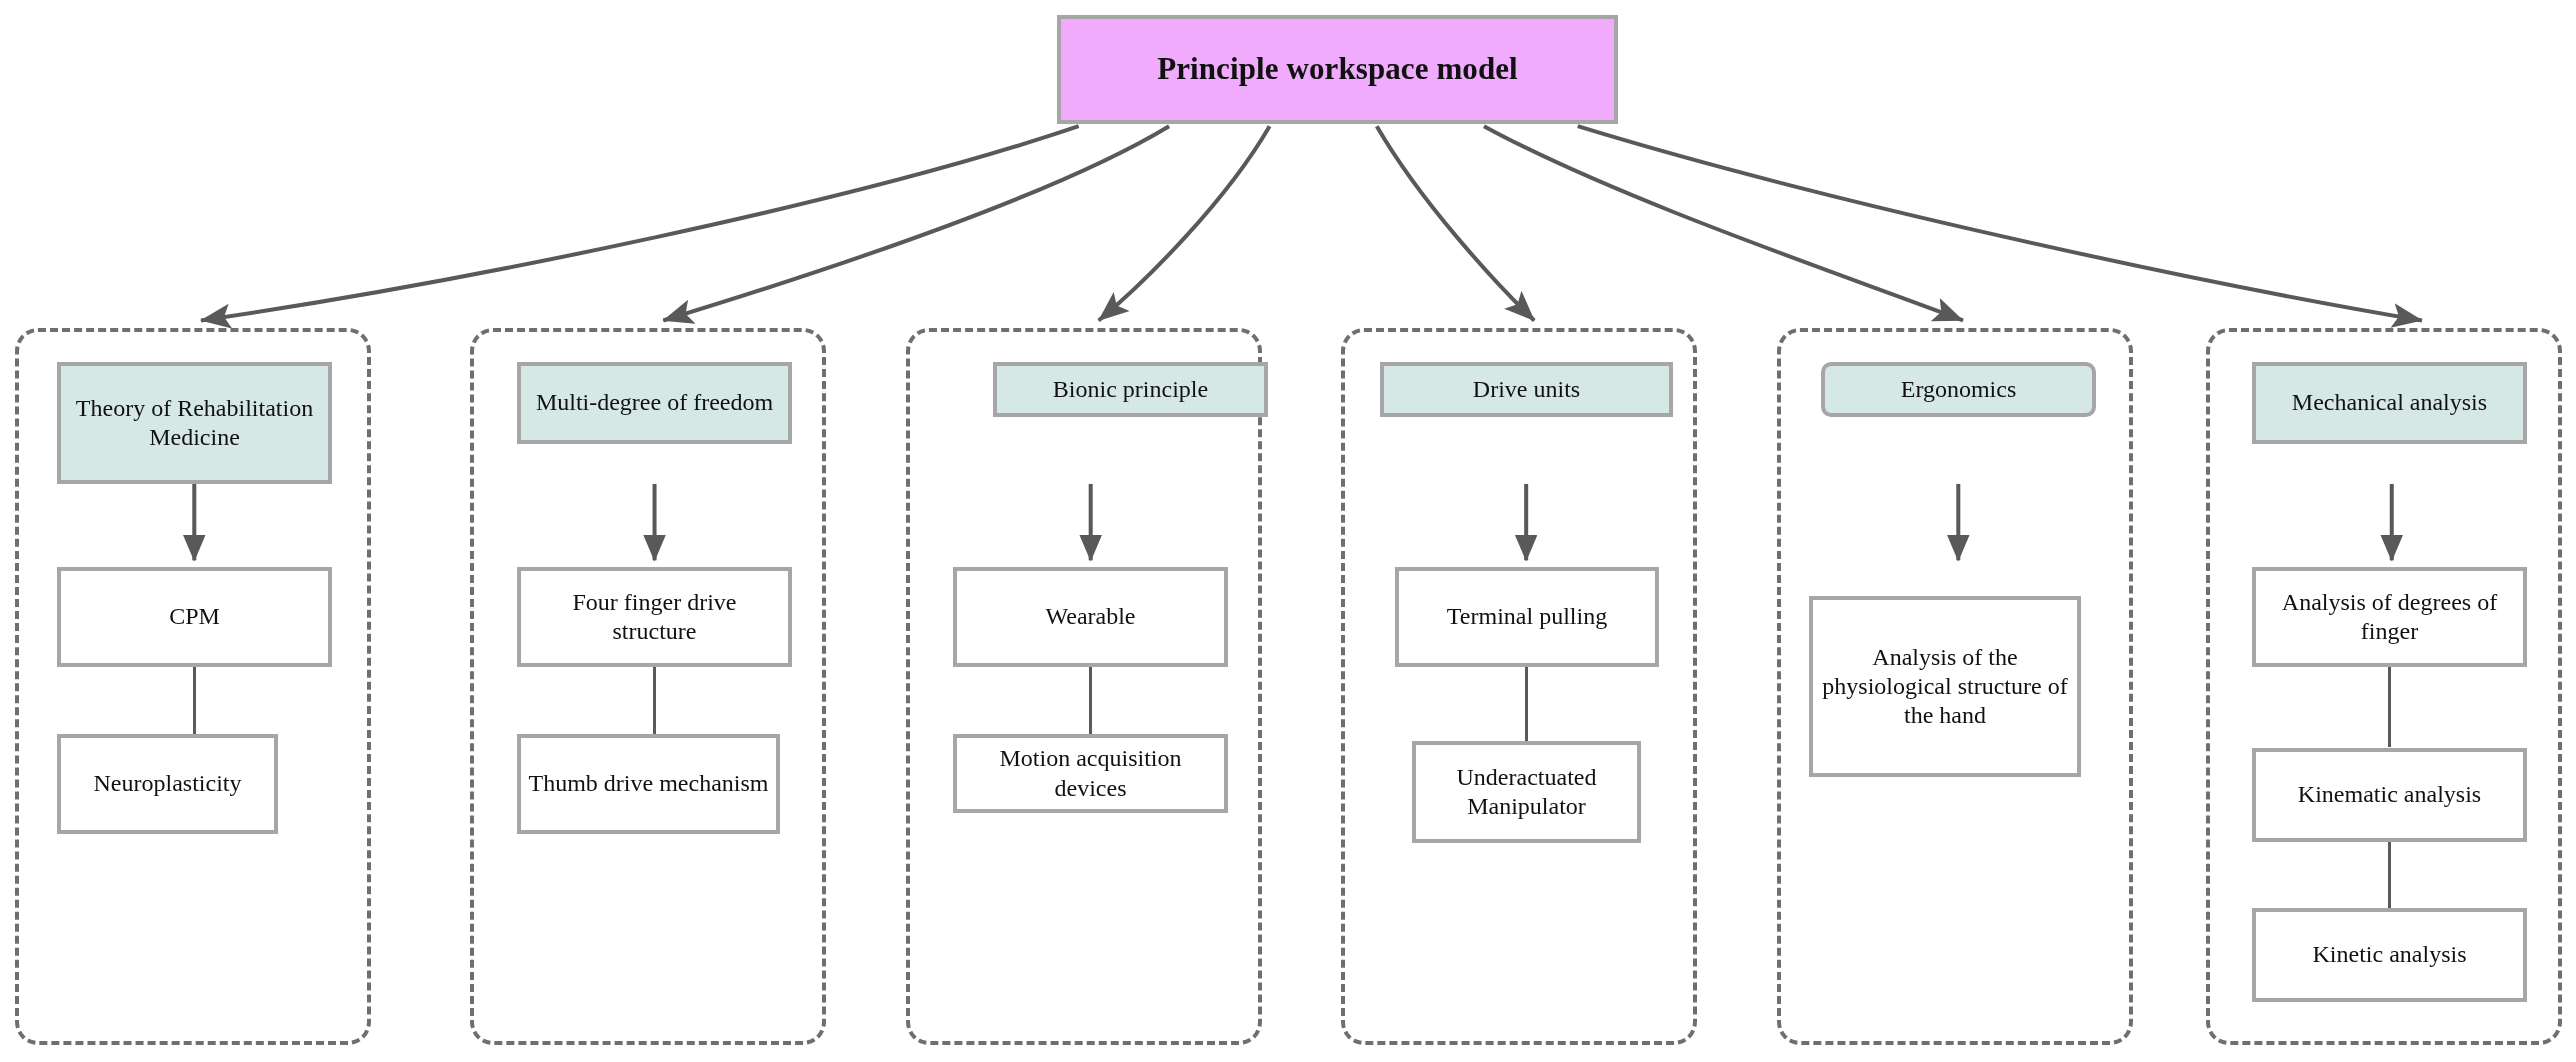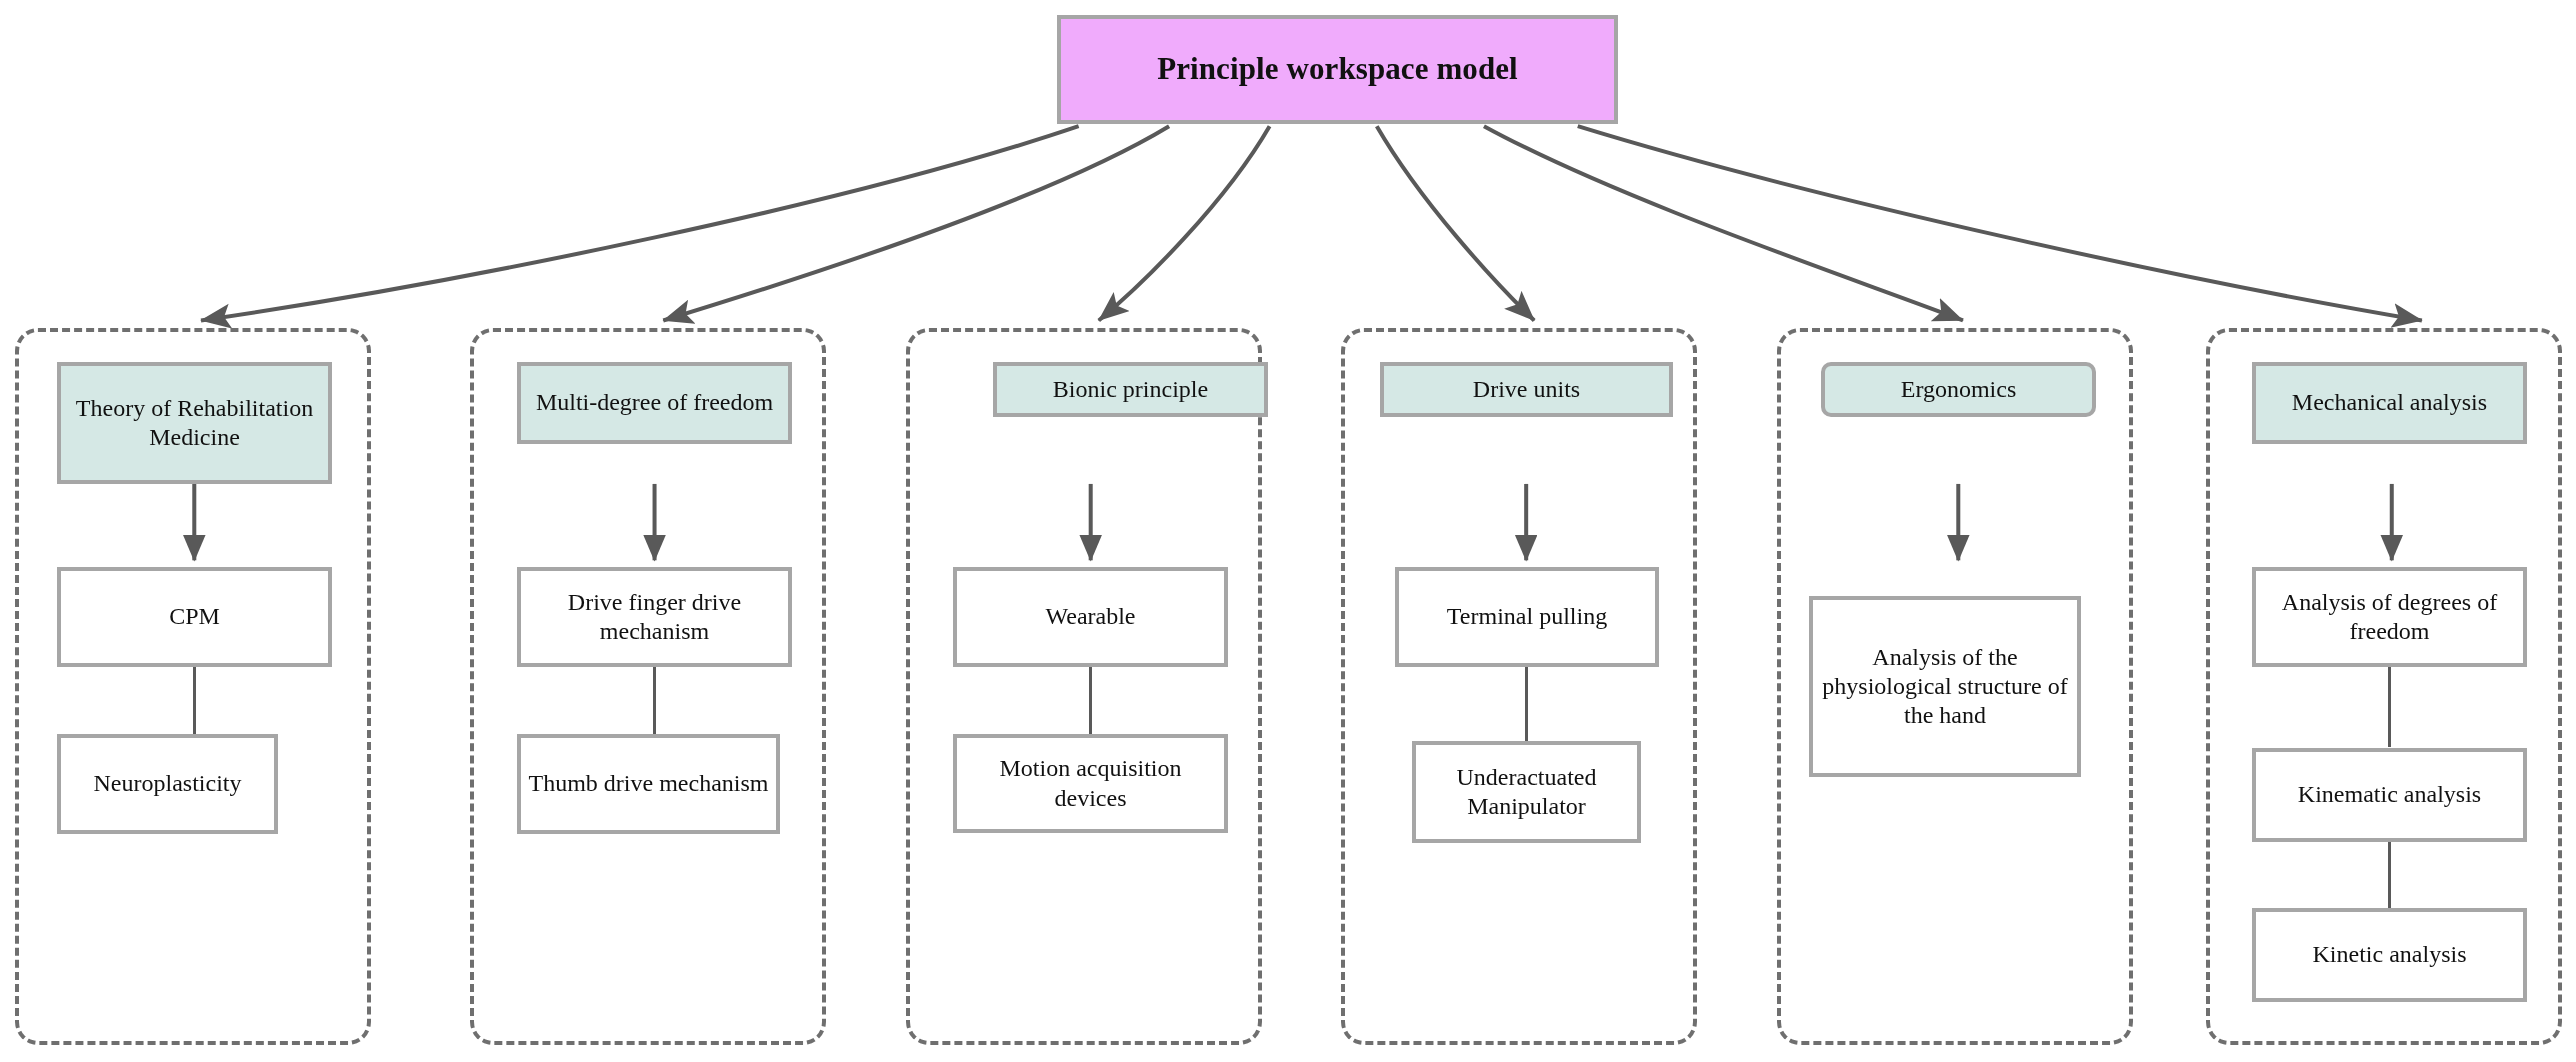--- a/index.html
+++ b/index.html
@@ -141,37 +141,37 @@
   <div class="node" style="left:57px; top:734px; width:221px; height:100px;">
     <span class="node-label">Neuroplasticity</span>
   </div>
 
   <div class="group" style="left:470px; width:356px;"></div>
 
   <div class="node header" style="left:517px; top:362px; width:275px; height:82px;">
     <span class="node-label">Multi-degree of freedom</span>
   </div>
   <div class="node" style="left:517px; top:567px; width:275px; height:100px;">
-    <span class="node-label">Drive finger drive mechanism</span>
+    <span class="node-label">Four finger drive structure</span>
   </div>
   <div class="plain-link" style="left:653px; top:667px; height:67px;"></div>
   <div class="node" style="left:517px; top:734px; width:263px; height:100px;">
     <span class="node-label">Thumb drive mechanism</span>
   </div>
 
   <div class="group" style="left:906px; width:356px;"></div>
 
   <div class="node header" style="left:953px; top:362px; width:275px; height:55px;margin-left:40px;">
     <span class="node-label">Bionic principle</span>
   </div>
   <div class="node" style="left:953px; top:567px; width:275px; height:100px;">
     <span class="node-label">Wearable</span>
   </div>
   <div class="plain-link" style="left:1089px; top:667px; height:67px;"></div>
-  <div class="node" style="left:953px; top:734px; width:275px; height:99px;">
+  <div class="node" style="left:953px; top:734px; width:275px; height:79px;">
     <span class="node-label">Motion acquisition devices</span>
   </div>
 
   <div class="group" style="left:1341px; width:356px;"></div>
 
   <div class="node header" style="left:1380px; top:362px; width:293px; height:55px;">
     <span class="node-label">Drive units</span>
   </div>
   <div class="node" style="left:1395px; top:567px; width:264px; height:100px;">
     <span class="node-label">Terminal pulling</span>
@@ -189,21 +189,21 @@
   <div class="node" style="left:1809px; top:596px; width:272px; height:181px;">
     <span class="node-label">Analysis of the physiological structure of the hand</span>
   </div>
 
   <div class="group" style="left:2206px; width:356px;"></div>
 
   <div class="node header" style="left:2252px; top:362px; width:275px; height:82px;">
     <span class="node-label">Mechanical analysis</span>
   </div>
   <div class="node" style="left:2252px; top:567px; width:275px; height:100px;">
-    <span class="node-label">Analysis of degrees of freedom</span>
+    <span class="node-label">Analysis of degrees of finger</span>
   </div>
   <div class="plain-link" style="left:2388px; top:667px; height:80px;"></div>
   <div class="node" style="left:2252px; top:748px; width:275px; height:94px;">
     <span class="node-label">Kinematic analysis</span>
   </div>
   <div class="plain-link" style="left:2388px; top:841px; height:67px;"></div>
   <div class="node" style="left:2252px; top:908px; width:275px; height:94px;">
     <span class="node-label">Kinetic analysis</span>
   </div>
 

